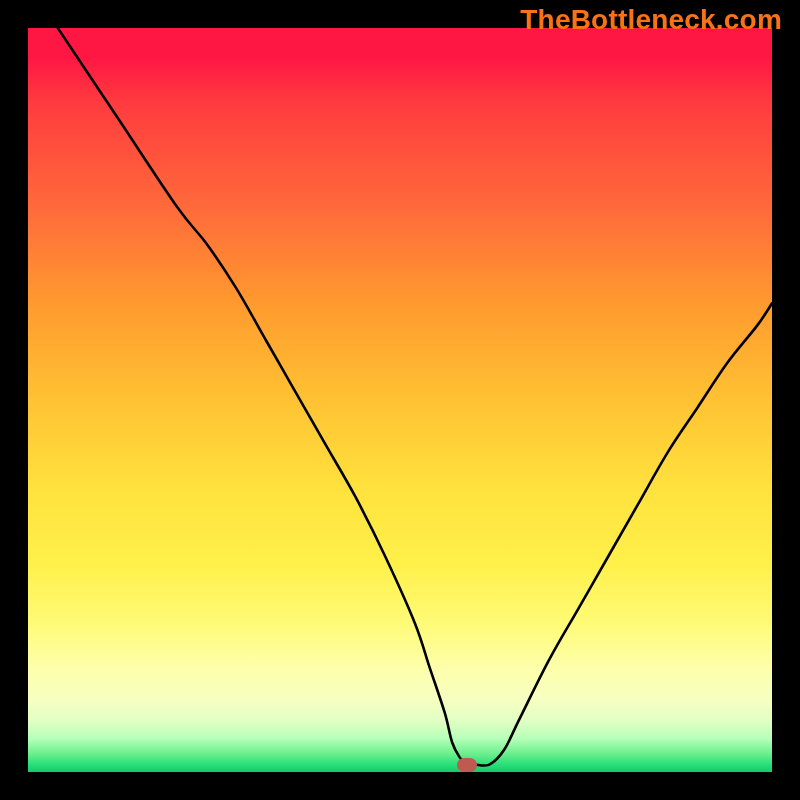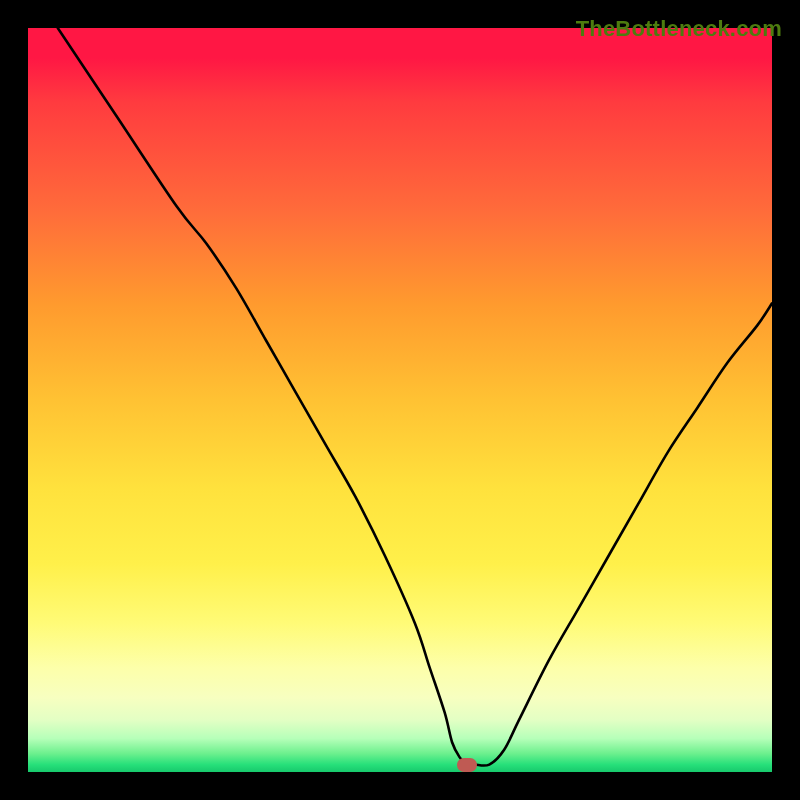--- a/index.html
+++ b/index.html
@@ -12,24 +12,24 @@
     overflow: hidden;
   }
   .outer {
     position: relative;
     width: 800px;
     height: 800px;
     background: #000;
   }
   .watermark {
     position: absolute;
-    top: 16px;
+    top: 4px;
     right: 18px;
-    color: #4d7c0f;
-    font-size: 22px;
+    color: #f97316;
+    font-size: 28px;
     font-weight: 600;
     letter-spacing: 0.2px;
     z-index: 4;
   }
   .plot-frame {
     position: absolute;
     left: 28px;
     top: 28px;
     width: 744px;
     height: 744px;

